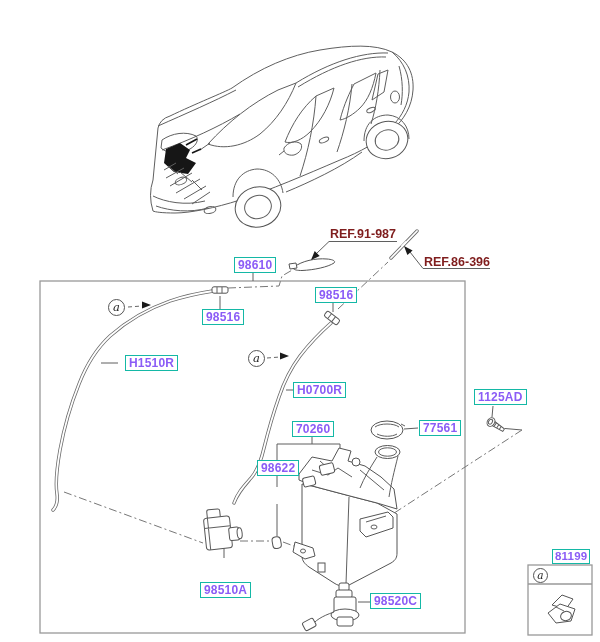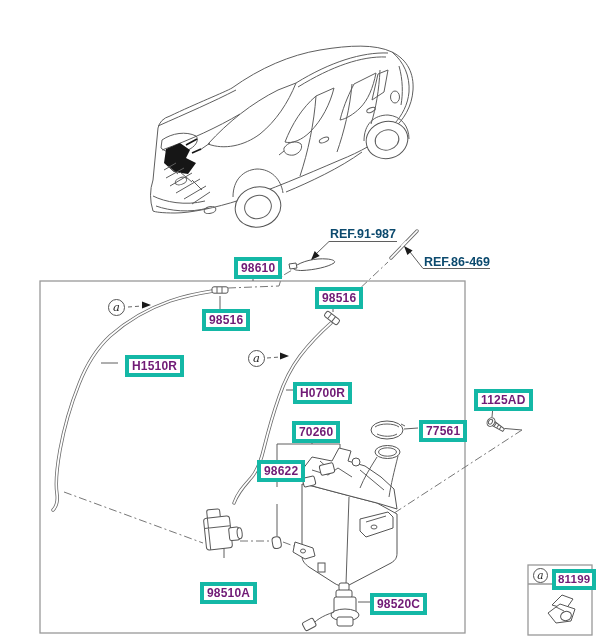--- a/index.html
+++ b/index.html
@@ -1,23 +1,23 @@
 <!DOCTYPE html>
 <html><head>
 <meta charset="utf-8">
 <style>
   html,body{margin:0;padding:0;background:#fff;}
   .stage{position:relative;width:600px;height:642px;background:#fff;overflow:hidden;
          font-family:"Liberation Sans",sans-serif;}
   .stage svg{position:absolute;left:0;top:0;}
-  .plabel{position:absolute;display:inline-block;background:#fff;border:4px solid #14b8a6;
-          color:#701a75;font:bold 12px/14px "Liberation Sans",sans-serif;padding:0 3px;
+  .plabel{position:absolute;display:inline-block;background:#fff;border:1px solid #14b8a6;
+          color:#8b5cf6;font:bold 12px/14px "Liberation Sans",sans-serif;padding:0 3px;
           letter-spacing:.2px;white-space:nowrap;z-index:3;}
   .plabel.sm{font-size:11.5px;line-height:13px;padding:0 2px;}
-  .rlabel{position:absolute;color:#0c4a6e;font:bold 12.5px/14px "Liberation Sans",sans-serif;
+  .rlabel{position:absolute;color:#7f1d1d;font:bold 12.5px/14px "Liberation Sans",sans-serif;
           white-space:nowrap;z-index:3;text-align:right;}
   .marker{position:absolute;width:17px;height:17px;border:1.4px solid #555;border-radius:50%;
           background:#fff;display:flex;align-items:center;justify-content:center;
           font:italic 11.5px/1 "DejaVu Serif",serif;color:#222;box-sizing:border-box;z-index:3;}
   .marker.sm{width:15px;height:15px;font-size:10.5px;}
   .ln{stroke:#5f5f5f;fill:none;stroke-width:1;}
   .tube-o{stroke:#6a6a6a;fill:none;stroke-width:3.4;stroke-linecap:round;}
   .tube-i{stroke:#ffffff;fill:none;stroke-width:1.8;stroke-linecap:round;}
   .dashdot{stroke:#777;fill:none;stroke-width:1;stroke-dasharray:8 3 2 3;}
   .dash{stroke:#666;fill:none;stroke-width:1;stroke-dasharray:4 3;}
@@ -206,32 +206,32 @@
 
     <g>
       <path class="part" d="M552,605 L562,595 L573,599 L566,609 Z"></path>
       <path class="part" d="M548,613 L560,604 L575,609 L571,621 L556,623 Z"></path>
       <ellipse class="part" cx="566" cy="616" rx="5.5" ry="4.5" transform="rotate(-20 566 616)"></ellipse>
       <path class="ln" d="M556,607 L564,611"></path>
     </g>
   </svg>
 
   <span class="rlabel" style="left:330px;top:227px">REF.91-987</span>
-  <span class="rlabel" style="left:424px;top:255px">REF.86-469</span>
+  <span class="rlabel" style="left:424px;top:255px">REF.86-396</span>
 
   <span class="plabel" style="left:234px;top:257px">98610</span>
   <span class="plabel" style="left:202px;top:309px">98516</span>
   <span class="plabel" style="left:315px;top:287px">98516</span>
   <span class="plabel" style="left:125px;top:355px">H1510R</span>
   <span class="plabel" style="left:293px;top:382px">H0700R</span>
   <span class="plabel" style="left:292px;top:421px">70260</span>
   <span class="plabel" style="left:257px;top:460px">98622</span>
   <span class="plabel" style="left:419px;top:420px">77561</span>
   <span class="plabel" style="left:474px;top:389px">1125AD</span>
   <span class="plabel" style="left:200px;top:582px">98510A</span>
   <span class="plabel" style="left:370px;top:593px">98520C</span>
-  <span class="plabel sm" style="left:552px;top:569px">81199</span>
+  <span class="plabel sm" style="left:552px;top:549px">81199</span>
 
   <span class="marker" style="left:108px;top:299px">a</span>
   <span class="marker" style="left:248px;top:350px">a</span>
   <span class="marker sm" style="left:533px;top:568px">a</span>
 
 </div>
 
 </body></html>

